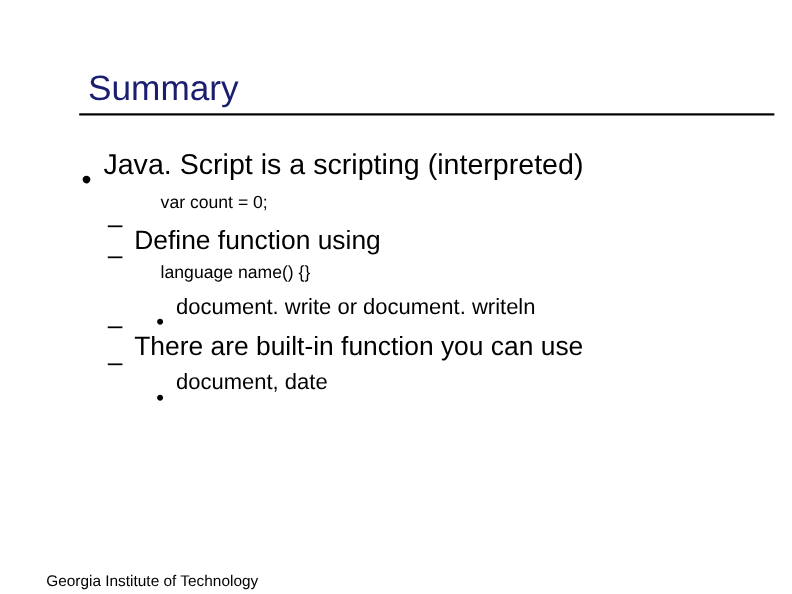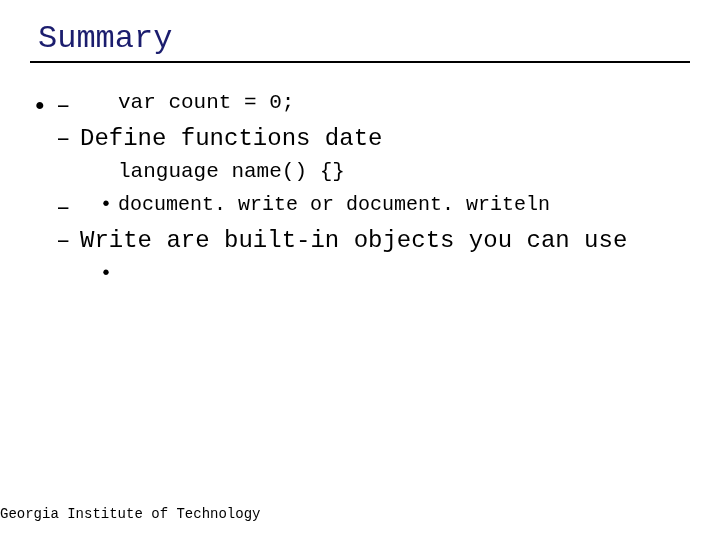--- a/index.html
+++ b/index.html
@@ -1,15 +1,15 @@
 <!DOCTYPE html>
 <html><head>
   <meta charset="utf-8">
   <style>
-    * { margin: 0; padding: 0; box-sizing: border-box; font-family: Liberation Mono, monospace; }
+    * { margin: 14px; padding: 0; box-sizing: border-box; }
     body {
       width: 720px;
       height: 540px;
       background: #ffffff;
       font-family: Arial, Helvetica, sans-serif;
       padding: 20px 30px 10px 30px;
       position: relative;
     }
     .title {
       font-size: 32px;
@@ -43,21 +43,21 @@
       margin-bottom: 4px;
       position: relative;
       line-height: 1.25;
     }
     .level2 .dash {
       position: absolute;
       left: -24px;
       top: 0;
     }
     .code-line {
-      font-size: 21px;
+      font-size: 16px;
       color: #000;
       margin-left: 88px;
       margin-top: 6px;
       margin-bottom: 6px;
     }
     .level3 {
       font-size: 20px;
       color: #000;
       margin-left: 88px;
       margin-top: 6px;
@@ -79,42 +79,44 @@
       color: #000;
     }
   </style>
 </head>
 <body>
 
 <div class="title">Summary</div>
 
 <div class="level1">
   <span class="bullet">•</span>
+  <span>Java. Script is a scripting (interpreted)</span>
 </div>
 
 <div class="level2">
   <span class="dash">–</span>
 </div>
 <div class="code-line">var count = 0;</div>
 
 <div class="level2">
   <span class="dash">–</span>
-  <span>Define functions date</span>
+  <span>Define function using</span>
 </div>
 <div class="code-line">language name() {}</div>
 
 <div class="level2">
   <span class="dash">–</span>
 </div>
 <div class="level3">
   <span class="bullet-small">•</span>
   <span>document. write or document. writeln</span>
 </div>
 
 <div class="level2">
   <span class="dash">–</span>
-  <span>Write are built-in objects you can use</span>
+  <span>There are built-in function you can use</span>
 </div>
 <div class="level3">
   <span class="bullet-small">•</span>
+  <span>document, date</span>
 </div>
 
 <div class="footer">Georgia Institute of Technology</div>
 
 </body></html>

